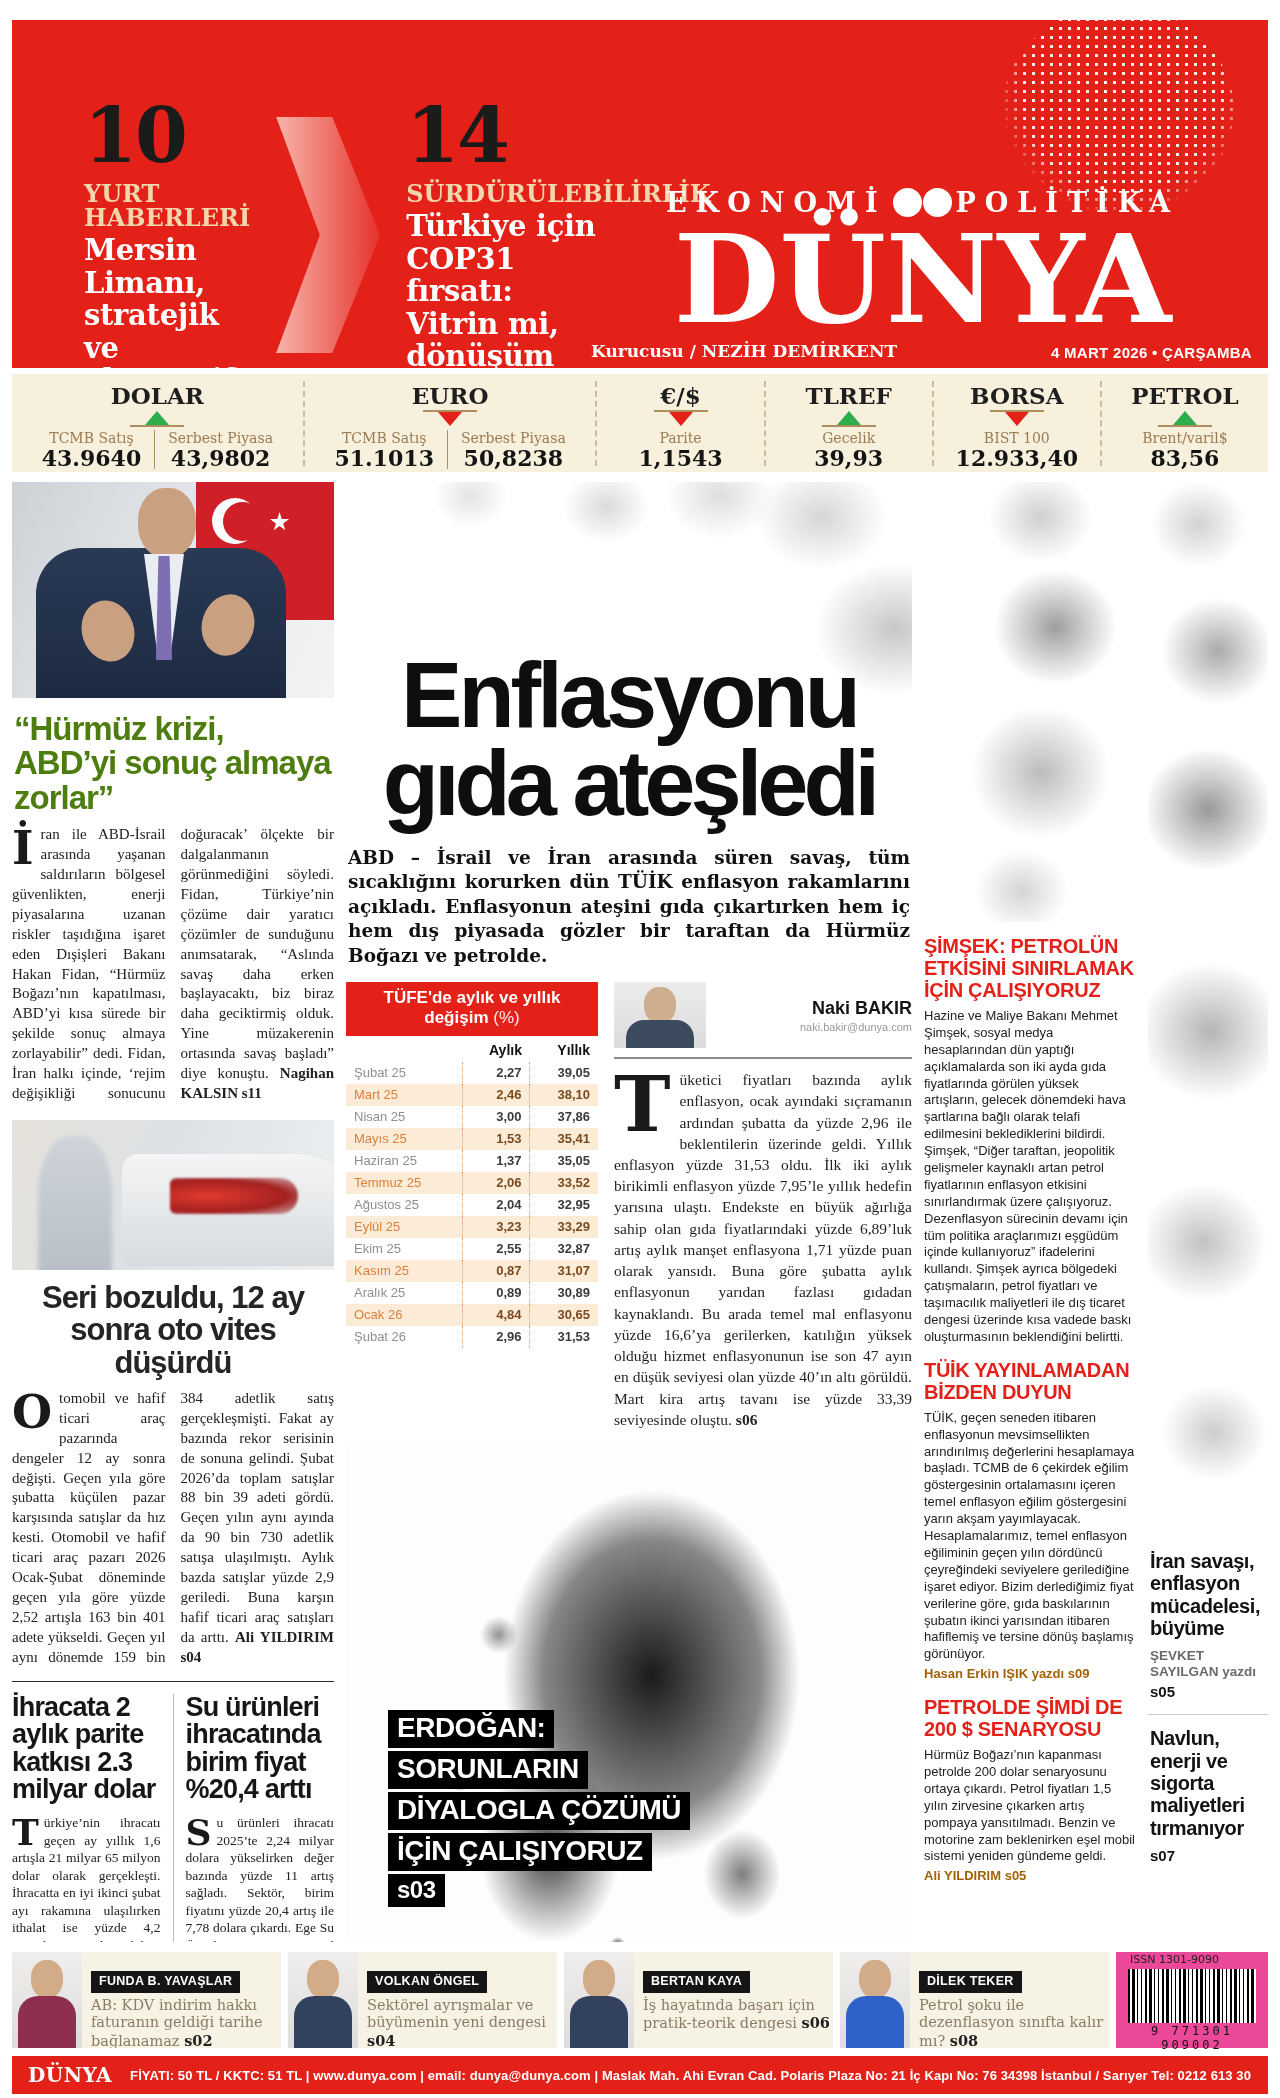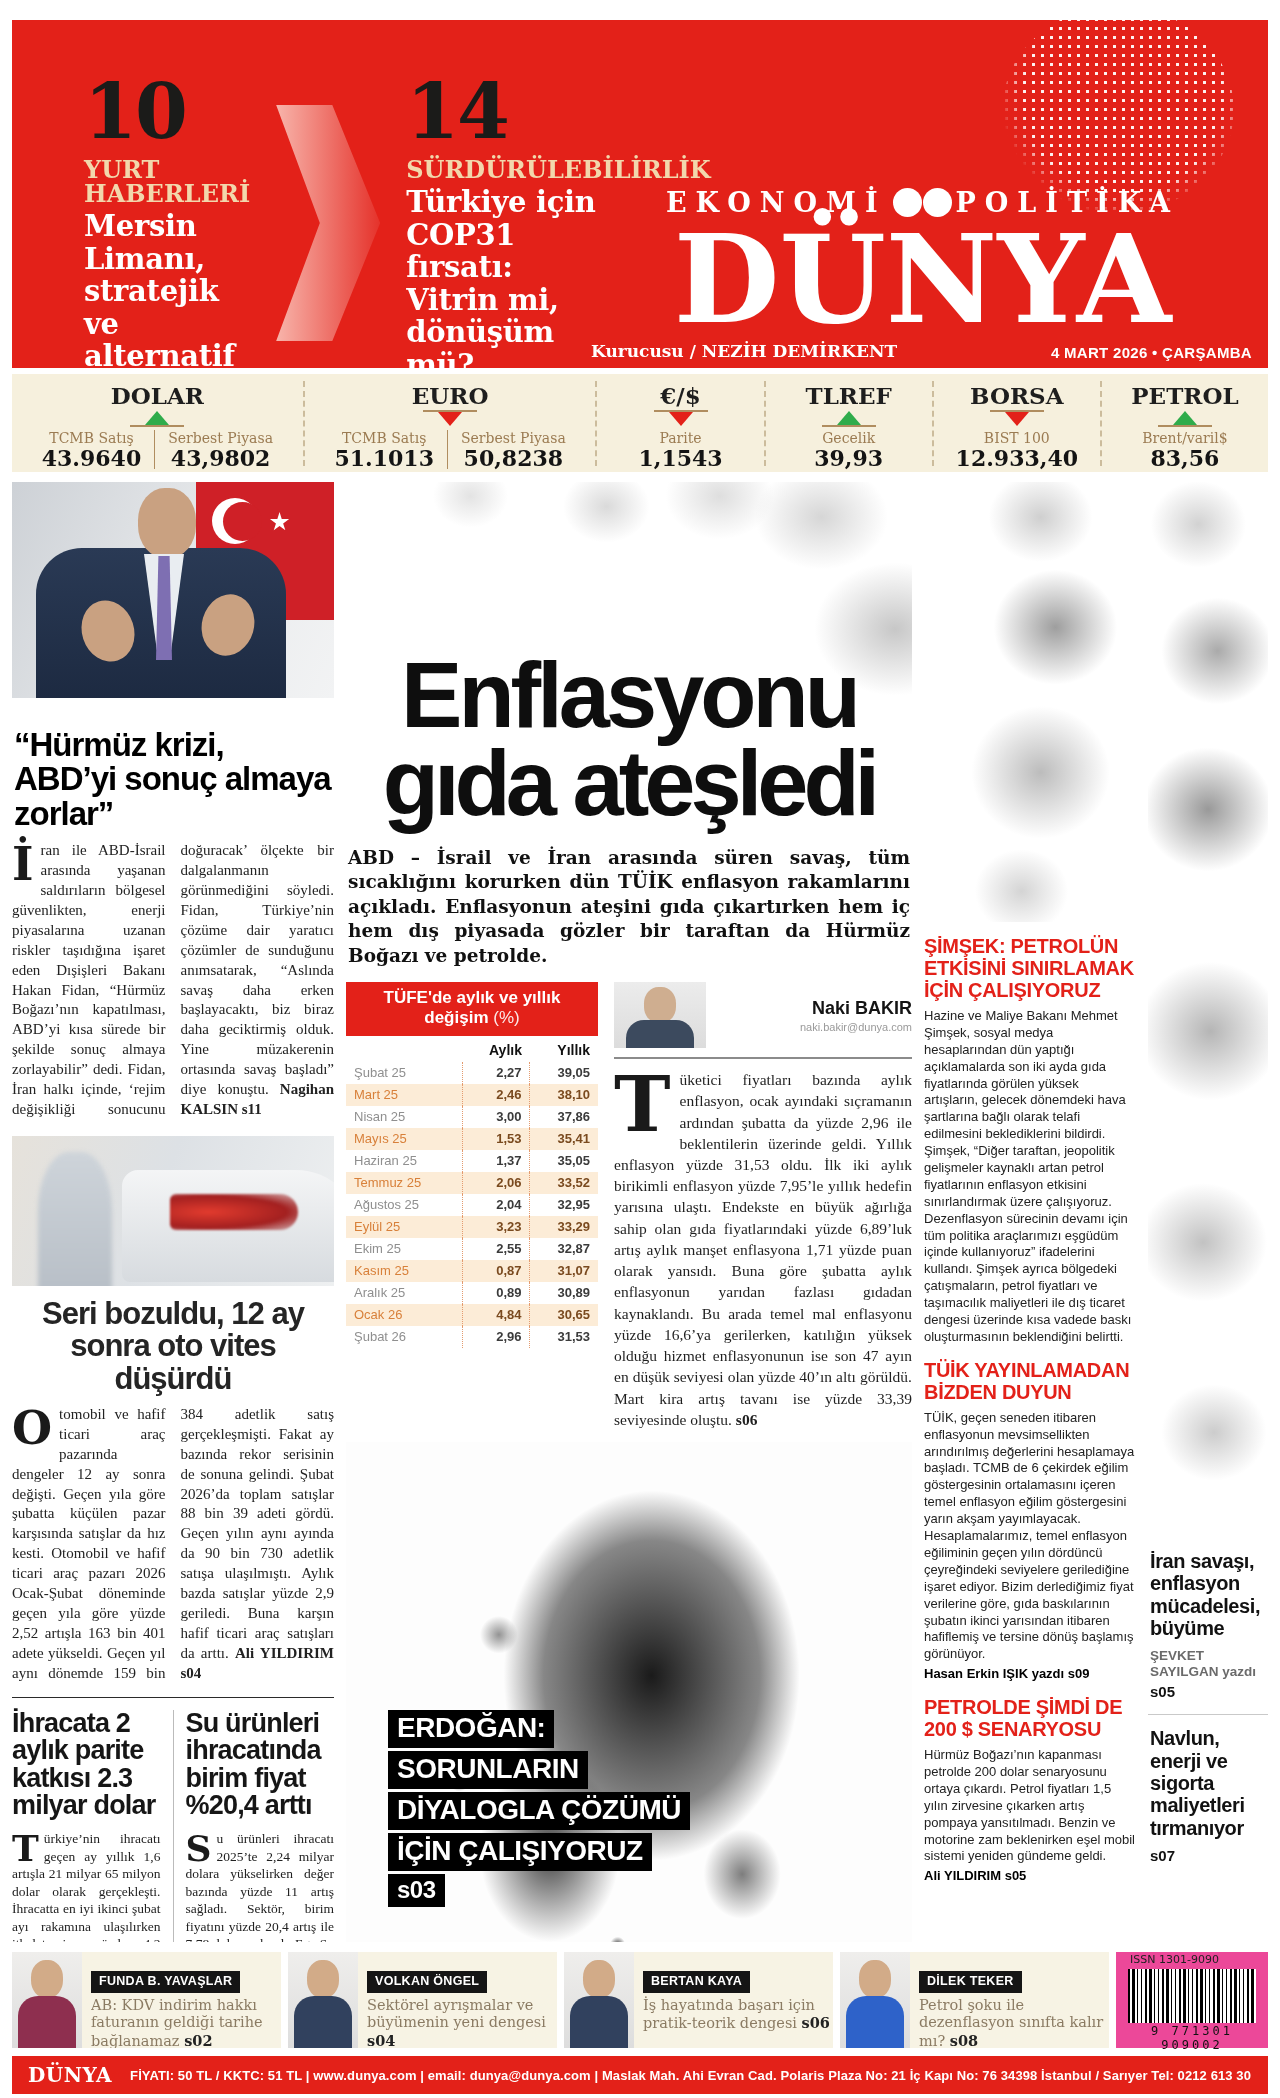--- a/index.html
+++ b/index.html
@@ -3,21 +3,21 @@
 <meta charset="utf-8">
 <style>
   *{margin:0;padding:0;box-sizing:border-box}
   html,body{width:1280px;background:#fff}
   body{height:2098px;overflow:hidden;font-family:"Liberation Sans",sans-serif;color:#1c1c1c}
   :root{--red:#e32119;--green:#2fac4b;--cream:#f6f0dd;--brown:#9b7b52}
   .page{width:1256px;margin:0 auto;padding-top:20px;position:relative}
 
   
   .masthead{position:relative;height:348px;background:var(--red);display:flex;overflow:hidden}
-  .m-nav{display:flex;width:565px;flex:none;padding:58px 0 0 72px;gap:26px}
+  .m-nav{display:flex;width:565px;flex:none;padding:82px 0 0 72px;gap:26px}
   .m-nav-item{width:208px}
   .m-num{font:700 76px/0.9 "DejaVu Serif",serif;color:#1b1b19;letter-spacing:-2px}
   .m-sec{font:700 24px/1 "DejaVu Serif",serif;color:#f2d7ac;margin:12px 0 4px}
   .m-title{font:700 29px/1.12 "DejaVu Serif",serif;color:#fff;letter-spacing:-.3px}
   .m-chevron{width:104px;height:236px;align-self:center;flex:none;
     background:linear-gradient(to right,rgba(255,230,220,.75),rgba(255,255,255,.08));
     clip-path:polygon(0 0,54% 0,100% 50%,54% 100%,0 100%,42% 50%)}
   .m-logo{position:relative;flex:1}
   .globe{position:absolute;top:-14px;right:34px;width:232px;height:208px;border-radius:50%;
     background-image:radial-gradient(rgba(255,255,255,.95) 1.4px,rgba(255,255,255,0) 2px);
@@ -68,21 +68,21 @@
   .crescent::after{content:"";position:absolute;left:11px;top:4px;width:39px;height:39px;border-radius:50%;background:#cf2027}
   .flag-star{position:absolute;left:74px;top:30px;width:20px;height:20px;background:#fff;
     clip-path:polygon(50% 0,61% 35%,98% 35%,68% 57%,79% 91%,50% 70%,21% 91%,32% 57%,2% 35%,39% 35%)}
   .suit{position:absolute;left:24px;top:66px;width:250px;height:160px;border-radius:46px 46px 0 0;background:linear-gradient(#2a3a55,#1c2940)}
   .fhead{position:absolute;left:126px;top:6px;width:58px;height:70px;border-radius:46%;background:#c9a181}
   .shirt{position:absolute;left:132px;top:72px;width:40px;height:96px;background:#e9edf1;clip-path:polygon(0 0,100% 0,68% 100%,32% 100%)}
   .tie{position:absolute;left:144px;top:74px;width:16px;height:104px;background:#7e6fb2;clip-path:polygon(15% 0,85% 0,100% 100%,0 100%)}
   .hand{position:absolute;width:52px;height:62px;border-radius:50%;background:#c9a181}
   .hand.l{left:70px;top:118px;transform:rotate(-18deg)}
   .hand.r{left:190px;top:112px;transform:rotate(16deg)}
-  .h-fidan{font:800 33px/1.04 "Liberation Sans",sans-serif;letter-spacing:-1px;color:#000000;margin:30px 2px 10px}
+  .h-fidan{font:800 33px/1.04 "Liberation Sans",sans-serif;letter-spacing:-1px;color:#4d7c0f;margin:14px 2px 10px}
   .body2{columns:2;column-gap:15px;font:15px/1.33 "Liberation Serif",serif;text-align:justify;color:#222}
   .dropcap{float:left;font:700 46px/0.82 "DejaVu Serif",serif;padding:5px 7px 0 0;color:#1a1a1a}
   .byline{font-weight:700}
   .photo-car{height:150px;margin-top:16px;position:relative;overflow:hidden;background:linear-gradient(110deg,#e6e2db,#dde1e5 45%,#eef0f1)}
   .car-body{position:absolute;right:-26px;top:34px;width:74%;height:112px;background:linear-gradient(#f4f5f6,#d7dbdf);border-radius:16px 64px 8px 8px}
   .taillight{position:absolute;right:36px;top:58px;width:128px;height:36px;border-radius:10px 30px 30px 10px;
     background:radial-gradient(ellipse at 30% 50%,#e23b2e,#a32020 62%,rgba(150,30,30,.25));filter:blur(1px)}
   .car-person{position:absolute;left:26px;top:16px;width:74px;height:140px;border-radius:42% 42% 0 0;
     background:linear-gradient(#ced4da,#b8bfc7);filter:blur(2px)}
   .h-oto{font:800 31px/1.04 "Liberation Sans",sans-serif;letter-spacing:-1px;color:#252525;margin:12px 0 10px;text-align:center}
@@ -141,21 +141,21 @@
   .erdogan .ref span{font-size:24px;font-weight:700}
 
   
   .veg{height:440px;background:
     radial-gradient(72px 62px at 55% 8%,#cfcfcf,transparent 72%),
     radial-gradient(88px 82px at 62% 33%,#9e9e9e,transparent 70%),
     radial-gradient(96px 92px at 55% 66%,#bcbcbc,transparent 72%),
     radial-gradient(62px 56px at 46% 93%,#d4d4d4,transparent 75%),#fff}
   .rh{font:800 20px/1.1 "Liberation Sans",sans-serif;color:var(--red);letter-spacing:-.3px;margin:13px 0 7px}
   .rbody{font:500 13px/1.3 "Liberation Sans",sans-serif;color:#222}
-  .rby{font:700 13px/1.3 "Liberation Sans",sans-serif;color:#000000;margin-top:3px}
+  .rby{font:700 13px/1.3 "Liberation Sans",sans-serif;color:#a16207;margin-top:3px}
 
   
   .veg2{height:1056px;background:
     radial-gradient(66px 60px at 42% 4%,#d2d2d2,transparent 72%),
     radial-gradient(80px 76px at 58% 16%,#aaaaaa,transparent 70%),
     radial-gradient(90px 86px at 50% 31%,#999999,transparent 72%),
     radial-gradient(100px 96px at 52% 52%,#b5b5b5,transparent 72%),
     radial-gradient(86px 80px at 46% 72%,#c2c2c2,transparent 74%),
     radial-gradient(70px 64px at 55% 90%,#cccccc,transparent 75%),#fff}
   .teaser{padding:12px 2px 0 2px}

